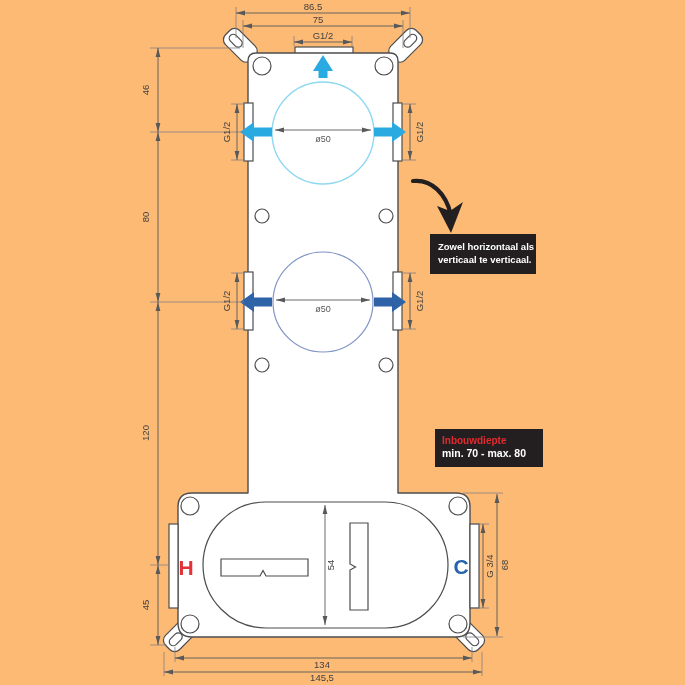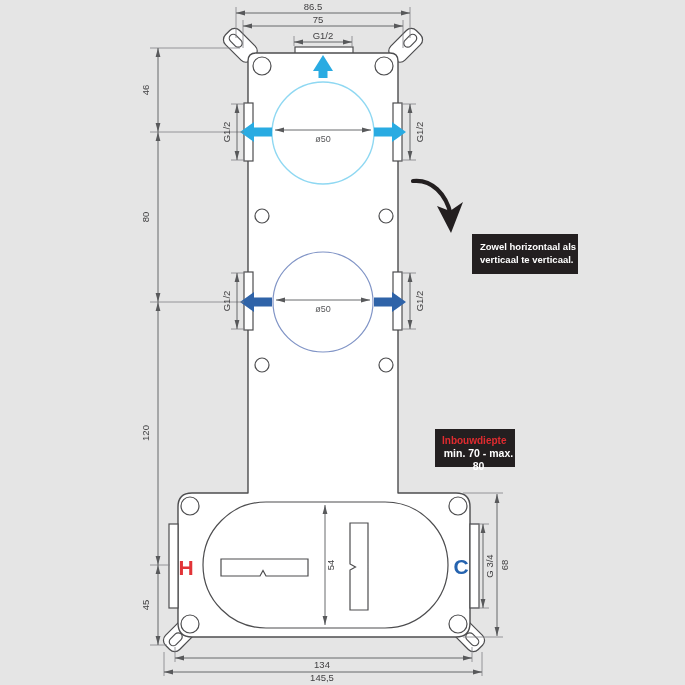--- a/index.html
+++ b/index.html
@@ -1,38 +1,38 @@
 <!DOCTYPE html>
 <html><head>
 <meta charset="utf-8">
 <style>
   html,body{margin:0;padding:0;background:#ffffff;}
   #stage{
-    position:relative;width:685px;height:685px;background:#e5e5e5;overflow:hidden;
+    position:relative;width:685px;height:685px;background:#fdba74;overflow:hidden;
     font-family:"Liberation Sans", sans-serif;
   }
   svg{position:absolute;left:0;top:0;}
   .outline{fill:#ffffff;stroke:#4d4d4f;stroke-width:1.4;stroke-linejoin:round;}
   .thin{fill:#ffffff;stroke:#4d4d4f;stroke-width:1.2;}
   .hole{fill:#ffffff;stroke:#4d4d4f;stroke-width:1.2;}
   .dim{stroke:#58595b;stroke-width:0.9;fill:none;}
   .ext{stroke:#808285;stroke-width:0.8;fill:none;}
   .dimtext{font-family:"Liberation Sans",sans-serif;font-size:9.5px;fill:#414042;}
   .small{font-size:9px;fill:#58595b;}
   .portletter{font-family:"Liberation Sans",sans-serif;font-size:21px;font-weight:bold;}
   .notebox{
     position:absolute;background:#231f20;color:#ffffff;box-sizing:border-box;
     font-weight:bold;
   }
   #placement-note{left:430px;top:234px;width:106px;height:40px;padding:7px 0 0 8px;
-    font-size:9.5px;line-height:12.5px;margin-left:42px;}
-  #depth-note{left:435px;top:429px;width:80px;height:38px;padding:5px 0 0 7px;
+    font-size:9.5px;line-height:12.5px;}
+  #depth-note{left:435px;top:429px;width:108px;height:38px;padding:5px 0 0 7px;
     font-size:10px;line-height:13px;}
   #depth-note .red{color:#e02b2f;}
-  #depth-note .white{color:#ffffff;font-size:10.5px;text-align:center;}
+  #depth-note .white{color:#ffffff;font-size:10.5px;}
 </style>
 </head>
 <body>
 
 <div id="stage">
 <svg width="685" height="685" viewBox="0 0 685 685">
   <defs>
     <marker id="da" markerWidth="10" markerHeight="6" refX="9" refY="3" orient="auto-start-reverse" markerUnits="userSpaceOnUse">
       <path d="M0,0.6 L9,3 L0,5.4 Z" fill="#58595b"></path>
     </marker>

